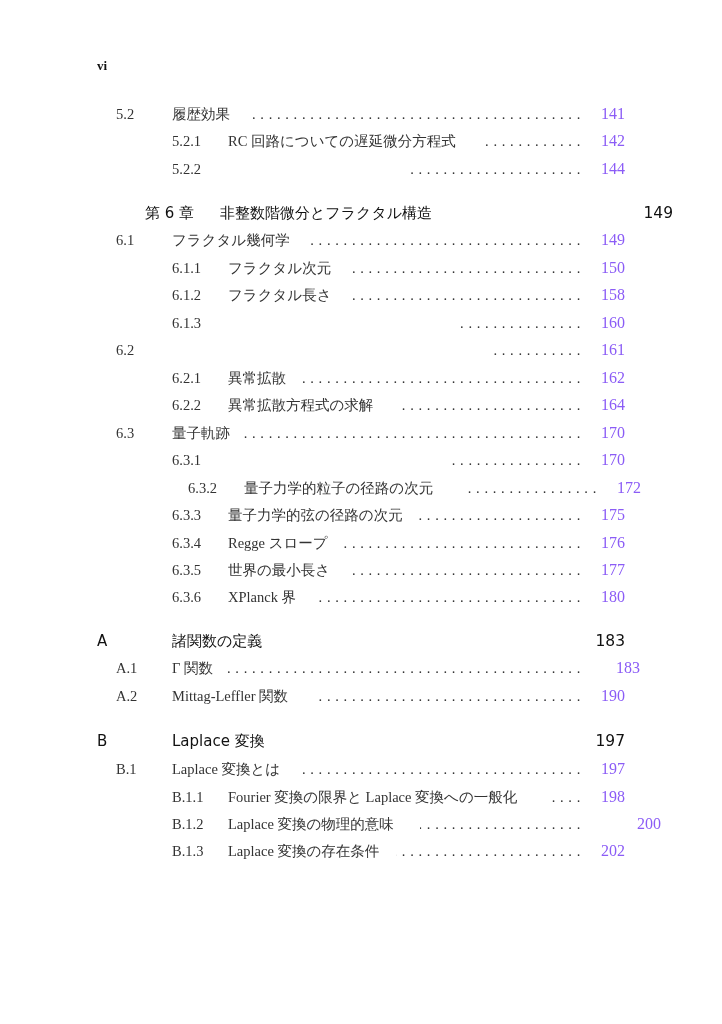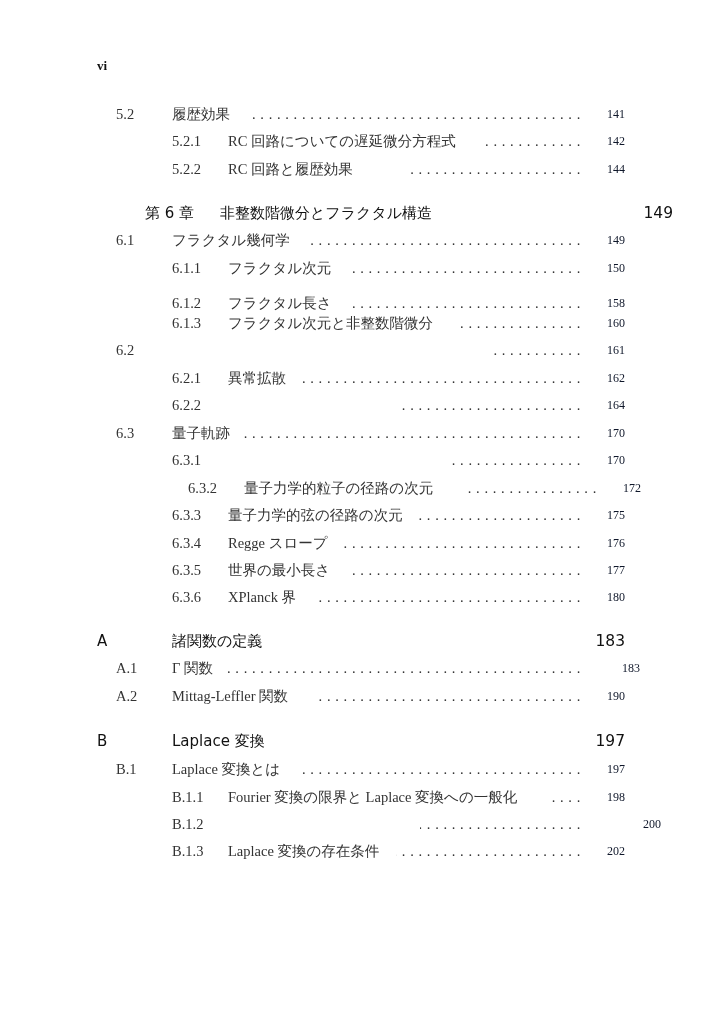--- a/index.html
+++ b/index.html
@@ -5,21 +5,21 @@
   html, body { margin:0; padding:0; background:#ffffff; }
   body { width:722px; height:1024px; position:relative; overflow:hidden;
          font-family:"Liberation Serif", "DejaVu Serif", serif; color:#222; }
   .page-num { position:absolute; left:97px; top:58px; font-weight:bold; font-size:13px;
               font-family:"Liberation Serif", serif; color:#111; }
   .row { position:absolute; left:0; width:722px; height:24px; }
   .num { position:absolute; top:0; font-size:14.5px; line-height:24px; color:#333; }
   .title { position:absolute; top:0; font-size:14.5px; line-height:24px; color:#333; white-space:nowrap; }
   .dots { position:absolute; top:0; line-height:24px; font-size:14.5px; color:#333;
           overflow:hidden; white-space:nowrap; letter-spacing:4.7px; text-align:right; direction:rtl; }
-  .page { position:absolute; right:97px; top:0; font-size:12px; line-height:24px; color:#0f172a; text-align:right; }
+  .page { position:absolute; right:97px; top:0; font-size:16px; line-height:24px; color:#8b5cf6; text-align:right; }
   .row.chapter .num, .row.chapter .title, .row.chapter .page {
       font-family:"DejaVu Sans", "Liberation Sans", sans-serif; font-size:15px; color:#111; }
   .row.chapter .page { font-size:15.5px; }
   .lv1 .num { left:116px; }
   .lv1 .title { left:172px; }
   .lv2 .num { left:172px; }
   .lv2 .title { left:228px; }
   .chapter .num { left:97px; }
   .chapter .title { left:172px; }
 </style>
@@ -36,66 +36,65 @@
       <span class="page">141</span>
     </div>
     <div class="row lv2" style="top: 129px;">
       <span class="num">5.2.1</span>
       <span class="title">RC 回路についての遅延微分方程式</span>
       <span class="dots" style="left: 484px; width: 101px;">................................................................................</span>
       <span class="page">142</span>
     </div>
     <div class="row lv2" style="top: 157px;">
       <span class="num">5.2.2</span>
-      <span class="title">RC 回路と履歴効果</span>
       <span class="dots" style="left: 408px; width: 177px;">................................................................................</span>
       <span class="page">144</span>
     </div>
     <div class="row chapter" style="top: 201px; margin-left: 48px;">
       <span class="num">第 6 章</span>
       <span class="title">非整数階微分とフラクタル構造</span>
       <span class="page">149</span>
     </div>
     <div class="row lv1" style="top: 228px;">
       <span class="num">6.1</span>
       <span class="title">フラクタル幾何学</span>
       <span class="dots" style="left: 306px; width: 279px;">................................................................................</span>
       <span class="page">149</span>
     </div>
     <div class="row lv2" style="top: 256px;">
       <span class="num">6.1.1</span>
       <span class="title">フラクタル次元</span>
       <span class="dots" style="left: 352px; width: 233px;">................................................................................</span>
       <span class="page">150</span>
     </div>
-    <div class="row lv2" style="top: 283px; margin-top: 8px;">
+    <div class="row lv2" style="top: 283px;">
       <span class="num">6.1.2</span>
       <span class="title">フラクタル長さ</span>
       <span class="dots" style="left: 352px; width: 233px;">................................................................................</span>
       <span class="page">158</span>
     </div>
     <div class="row lv2" style="top: 311px;">
       <span class="num">6.1.3</span>
-      <span class="title">フラクタル次元と非整数階微分</span>
       <span class="dots" style="left: 460px; width: 125px;">................................................................................</span>
       <span class="page">160</span>
     </div>
     <div class="row lv1" style="top: 338px;">
       <span class="num">6.2</span>
       <span class="dots" style="left: 494px; width: 91px;">................................................................................</span>
       <span class="page">161</span>
     </div>
     <div class="row lv2" style="top: 366px;">
       <span class="num">6.2.1</span>
       <span class="title">異常拡散</span>
       <span class="dots" style="left: 300px; width: 285px;">................................................................................</span>
       <span class="page">162</span>
     </div>
     <div class="row lv2" style="top: 393px;">
       <span class="num">6.2.2</span>
+      <span class="title">異常拡散方程式の求解</span>
       <span class="dots" style="left: 400px; width: 185px;">................................................................................</span>
       <span class="page">164</span>
     </div>
     <div class="row lv1" style="top: 421px;">
       <span class="num">6.3</span>
       <span class="title">量子軌跡</span>
       <span class="dots" style="left: 242px; width: 343px;">................................................................................</span>
       <span class="page">170</span>
     </div>
     <div class="row lv2" style="top: 448px;">
@@ -162,20 +161,21 @@
       <span class="page">197</span>
     </div>
     <div class="row lv2" style="top: 785px;">
       <span class="num">B.1.1</span>
       <span class="title">Fourier 変換の限界と Laplace 変換への一般化</span>
       <span class="dots" style="left: 548px; width: 37px;">................................................................................</span>
       <span class="page">198</span>
     </div>
     <div class="row lv2" style="top: 812px; padding-left: 36px;">
       <span class="num">B.1.2</span>
+      <span class="title">Laplace 変換の物理的意味</span>
       <span class="dots" style="left: 420px; width: 165px;">................................................................................</span>
       <span class="page">200</span>
     </div>
     <div class="row lv2" style="top: 839px;">
       <span class="num">B.1.3</span>
       <span class="title">Laplace 変換の存在条件</span>
       <span class="dots" style="left: 396px; width: 189px;">................................................................................</span>
       <span class="page">202</span>
     </div>
   </div>

